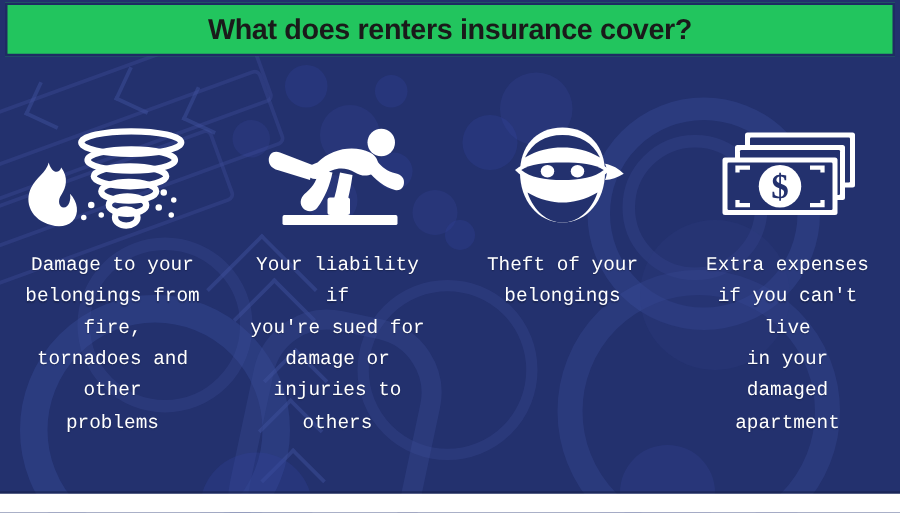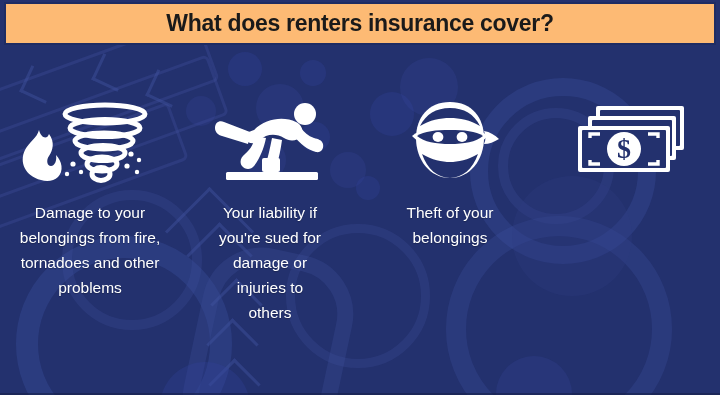--- a/index.html
+++ b/index.html
@@ -66,21 +66,21 @@
     opacity: .45;
   }
 
   
   .header-box {
     position: absolute;
     left: 4px;
     top: 2px;
     width: 712px;
     height: 43px;
-    background: #fdba74;
+    background: #22c55e;
     border: 2px solid #1e2c63;
     box-sizing: border-box;
     display: flex;
     align-items: center;
     justify-content: center;
     z-index: 10;
   }
   .header-title {
     font-size: 23px;
     font-weight: bold;
@@ -140,21 +140,21 @@
   .col-text {
     margin-top: 16px;
     color: #ffffff;
     font-size: 15.5px;
     line-height: 1.62;
     text-align: center;
     font-weight: 500;
     max-width: 158px;
     white-space: pre-line;
     text-shadow: 0 1px 1px rgba(0,0,0,.25);
-    font-family: Liberation Sans, sans-serif;
+    font-family: Liberation Mono, monospace;
   }
 </style>
 </head>
 <body>
 
 <div id="infographic">
 
   <div class="bg-layer">
     <div class="bg-base"></div>
 
@@ -316,20 +316,25 @@
             <path d="M20 40 L20 36 L30 36"></path>
             <path d="M20 62 L20 66 L30 66"></path>
             <path d="M88 40 L88 36 L78 36"></path>
             <path d="M88 62 L88 66 L78 66"></path>
           </g>
 
           <circle cx="54" cy="51" r="17" fill="#ffffff"></circle>
           <text x="54" y="60" text-anchor="middle" font-family="Liberation Serif, serif" font-size="28" font-weight="bold" fill="#23316e">$</text>
         </svg>
       </div>
+      <div class="col-text">Extra expenses
+if you can't live
+in your
+damaged
+apartment</div>
     </div>
 
   </div>
 
   <div class="bottom-rule"></div>
   <div class="bottom-strip"></div>
 
 </div>
 
 </body></html>

